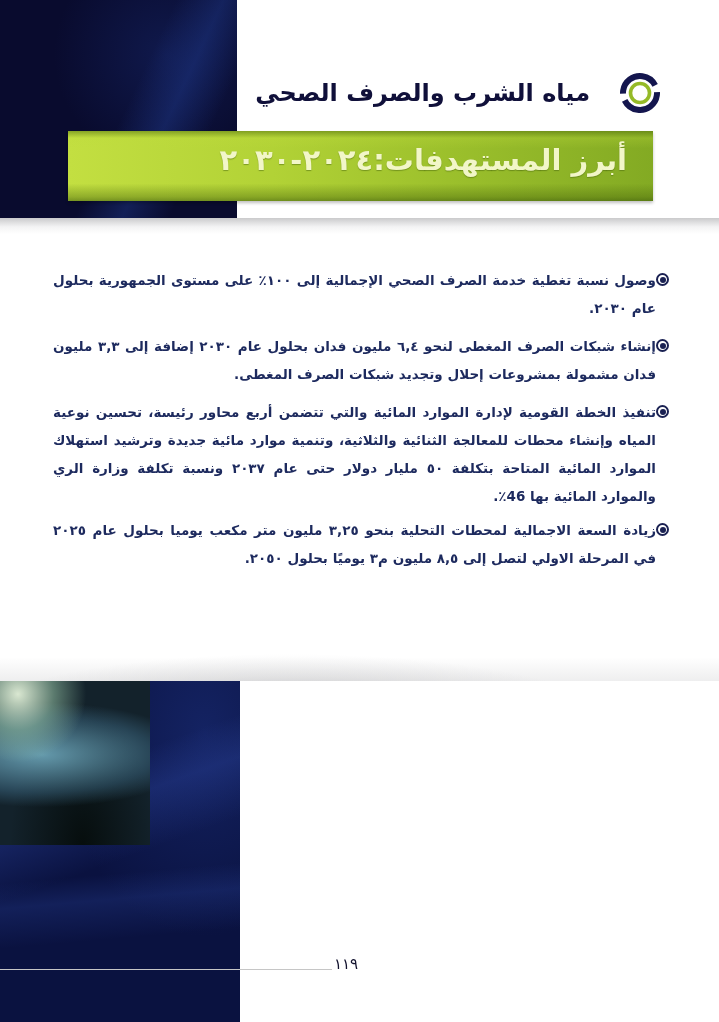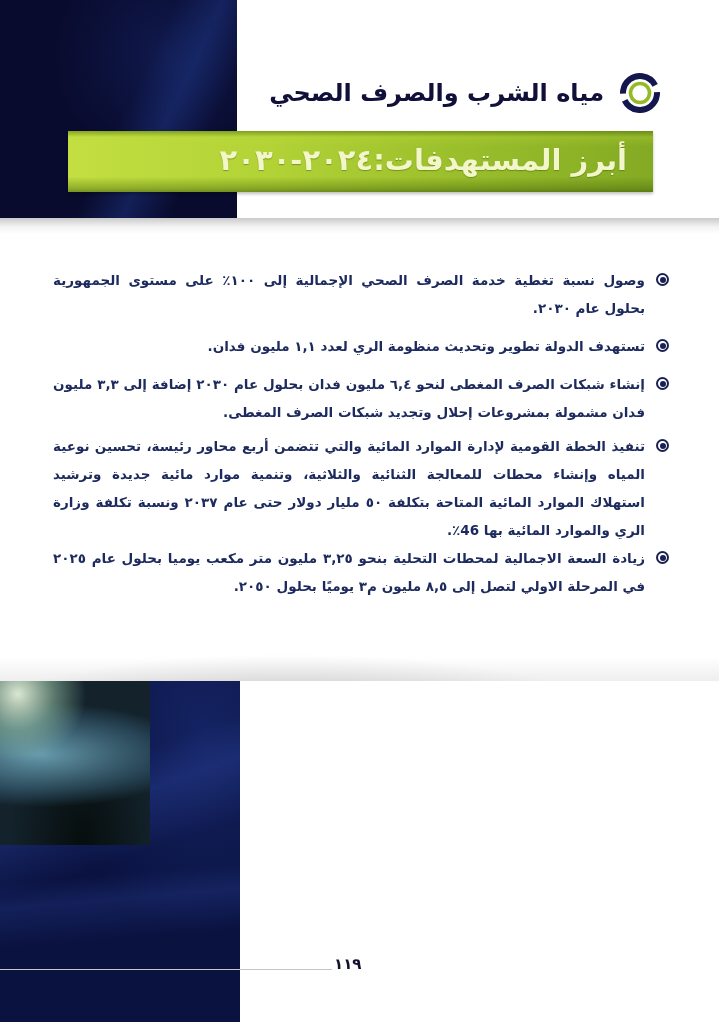--- a/index.html
+++ b/index.html
@@ -18,48 +18,48 @@
       #090b2e;
   }
   .top-shadow {
     position:absolute; left:0; top:218px; width:719px; height:16px;
     background:linear-gradient(to bottom, rgba(80,80,85,0.30), rgba(140,140,145,0.10) 55%, rgba(255,255,255,0));
   }
 
   
   .header {
     position:absolute; top:68px; right:57px; height:50px;
-    display:flex; align-items:center; gap:14px; direction:rtl;
+    display:flex; align-items:center; gap:28px; direction:rtl;
   }
   .page-title {
     font-size:24px; font-weight:bold; color:#10103a; white-space:nowrap;
   }
 
   
   .banner {
-    position:absolute; left:68px; top:131px; width:585px; height:61px;
+    position:absolute; left:68px; top:131px; width:585px; height:70px;
     box-sizing:border-box;
     background:
       linear-gradient(to bottom, rgba(85,115,15,0.55) 0%, rgba(190,220,60,0.25) 10%, rgba(255,255,255,0) 25%, rgba(255,255,255,0) 75%, rgba(70,100,10,0.40) 94%, rgba(55,85,8,0.55) 100%),
       linear-gradient(to right, #c3df41 0%, #b2d236 35%, #9cc02c 65%, #83aa23 100%);
     box-shadow:0 2px 3px rgba(0,0,0,0.25);
   }
   .banner-title {
     direction:rtl; text-align:right; padding:0 26px 0 10px;
     line-height:59px; font-size:29px; font-weight:bold;
     color:#f2f6c8; letter-spacing:0.5px;
     text-shadow:0 1px 1px rgba(70,100,10,0.5);
     white-space:nowrap; overflow:hidden;
   }
 
   
   .bullets {
     position:absolute; top:266px; right:50px; width:616px; direction:rtl;
   }
-  .bullet-item { display:flex; gap:11px; margin-bottom:10px;justify-content:flex-end; }
+  .bullet-item { display:flex; gap:0; margin-bottom:10px;justify-content:flex-end; }
   .bullet-item:nth-child(3) { margin-bottom:6px; }
   .bullet-item:nth-child(4) { margin-bottom:0px; }
   .bullet-item:nth-child(5) { margin-bottom:4px; }
   .bullet-marker {
     flex:0 0 13px; width:13px; height:13px; margin-top:7px;
     border:2px solid #1a2152; border-radius:50%;
     position:relative; box-sizing:border-box; background:#ffffff;
   }
   .bullet-marker::after {
     content:""; position:absolute; inset:1.5px;
@@ -96,21 +96,21 @@
       #13222b;
   }
 
   
   .footer-rule {
     position:absolute; left:0; top:969px; width:332px; height:1px;
     background:#c6c6c6;
   }
   .page-number {
     position:absolute; left:334px; top:955px;
-    font-size:15px; font-weight:bold; color:#12122e; direction:rtl;
+    font-size:15px; font-weight:normal; color:#12122e; direction:rtl;
   }
 
   .logo-svg { display:block; }
 </style>
 </head>
 <body>
 
 <div class="navy-top"></div>
 <div class="top-shadow"></div>
 
@@ -130,24 +130,20 @@
   <div class="banner-title">أبرز المستهدفات:٢٠٢٤-٢٠٣٠</div>
 </div>
 
 <div class="bullets">
   <div class="bullet-item">
     <span class="bullet-marker"></span>
     <span class="bullet-text">وصول نسبة تغطية خدمة الصرف الصحي الإجمالية إلى ١٠٠٪ على مستوى الجمهورية بحلول عام ٢٠٣٠.</span>
   </div>
   <div class="bullet-item">
     <span class="bullet-marker"></span>
-    <span class="bullet-text">تستهدف الدولة تطوير وتحديث منظومة الري لعدد ١,١ مليون فدان.</span>
-  </div>
-  <div class="bullet-item">
-    <span class="bullet-marker"></span>
     <span class="bullet-text">إنشاء شبكات الصرف المغطى لنحو ٦,٤ مليون فدان بحلول عام ٢٠٣٠ إضافة إلى ٣,٣ مليون فدان مشمولة بمشروعات إحلال وتجديد شبكات الصرف المغطى.</span>
   </div>
   <div class="bullet-item">
     <span class="bullet-marker"></span>
     <span class="bullet-text">تنفيذ الخطة القومية لإدارة الموارد المائية والتي تتضمن أربع محاور رئيسة، تحسين نوعية المياه وإنشاء محطات للمعالجة الثنائية والثلاثية، وتنمية موارد مائية جديدة وترشيد استهلاك الموارد المائية المتاحة بتكلفة ٥٠ مليار دولار حتى عام ٢٠٣٧ ونسبة تكلفة وزارة الري والموارد المائية بها 46٪.</span>
   </div>
   <div class="bullet-item">
     <span class="bullet-marker"></span>
     <span class="bullet-text">زيادة السعة الاجمالية لمحطات التحلية بنحو ٣,٢٥ مليون متر مكعب يوميا بحلول عام ٢٠٢٥ في المرحلة الاولي لتصل إلى ٨,٥ مليون م٣ يوميًا بحلول ٢٠٥٠.</span>
   </div>

